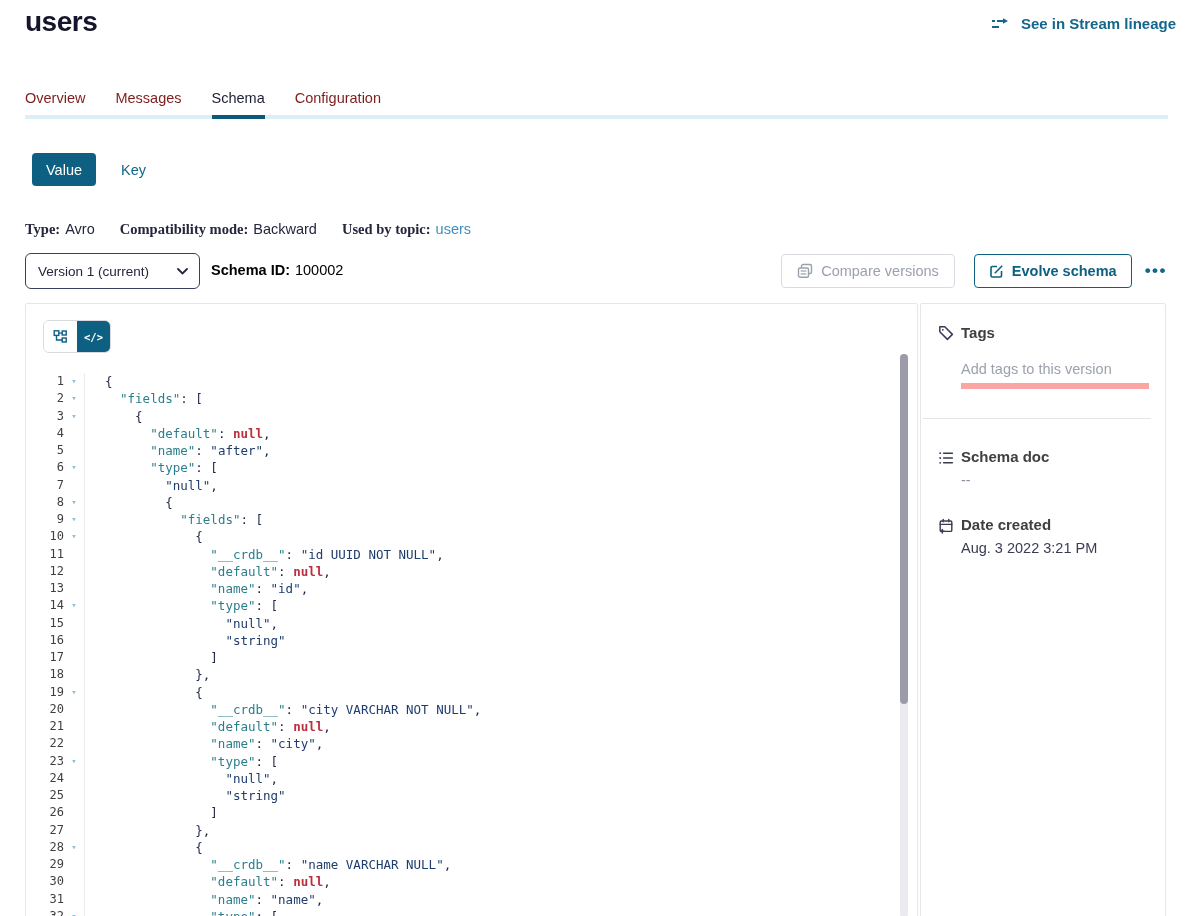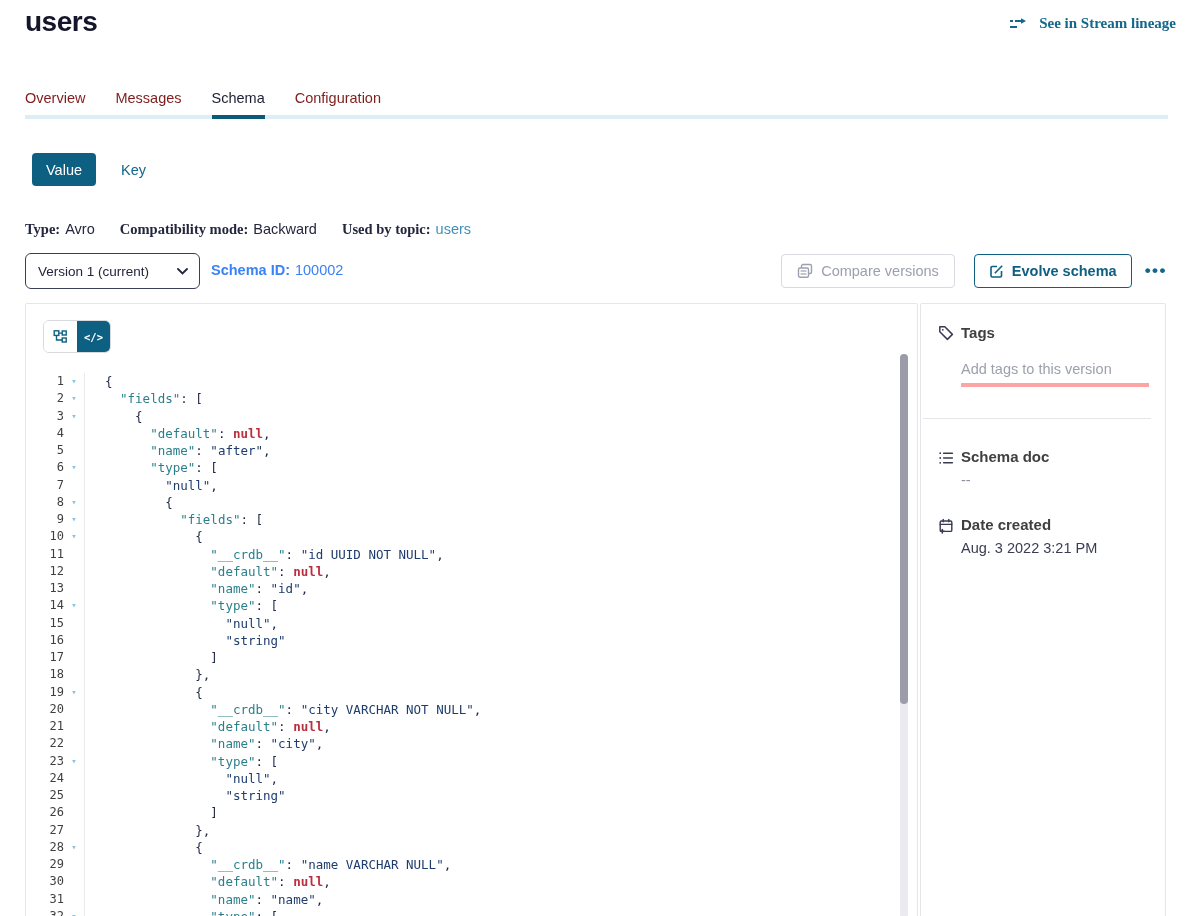--- a/index.html
+++ b/index.html
@@ -3,21 +3,21 @@
 <meta charset="utf-8">
 <style>
   html,body{margin:0;padding:0;background:#fff;}
   .canvas{position:relative;width:1189px;height:916px;background:#fff;overflow:hidden;
     font-family:"Liberation Sans",sans-serif;color:#1c1e33;}
 
   
   .page-title{position:absolute;left:25px;top:6px;font-size:28px;font-weight:700;
     letter-spacing:-0.5px;color:#15162b;}
   .lineage-link{position:absolute;right:13px;top:15px;display:flex;align-items:center;gap:12px;
-    color:#13678c;font-size:15px;font-weight:600;cursor:pointer;font-family:Liberation Serif, serif;}
+    color:#13678c;font-size:15px;font-weight:600;cursor:pointer;}
 
   
   .tabs{position:absolute;left:25px;top:89px;width:1143px;display:flex;gap:30px;padding-bottom:8px;}
   .tabs::after{content:"";position:absolute;left:0;right:0;bottom:-4px;height:4px;background:#ddeef6;}
   .tab{position:relative;font-size:14.5px;font-weight:500;color:#7f1d1d;line-height:18px;cursor:pointer;}
   .tab.active{color:#1c1e33;}
   .tab.active::after{content:"";position:absolute;left:0;right:0;bottom:-12px;height:4px;
     background:#0b5a7a;z-index:2;}
 
   
@@ -33,21 +33,21 @@
   .meta-gap{display:inline-block;width:21px;}
   .meta-sp{display:inline-block;width:5px;}
   .topic-link{color:#4090ba;cursor:pointer;}
 
   
   .version-select-wrap{position:absolute;left:25px;top:253px;width:175px;height:36px;}
   .version-select{width:100%;height:100%;appearance:none;-webkit-appearance:none;
     border:1px solid #3a3f5c;border-radius:6px;background:#fff;color:#23263d;
     font-size:13.5px;font-family:inherit;padding:0 30px 0 12px;cursor:pointer;}
   .version-select-wrap .chev{position:absolute;right:12px;top:15px;pointer-events:none;}
-  .schema-id{position:absolute;left:211px;top:262px;font-size:14.5px;color:#3b82f6;}
+  .schema-id{position:absolute;left:211px;top:262px;font-size:14.5px;color:#000000;}
   .schema-id b{font-weight:700;}
   .vb-actions{position:absolute;right:19px;top:254px;display:flex;align-items:center;}
   .btn-compare{display:flex;align-items:center;gap:8px;height:34px;padding:0 15px;background:#fff;
     border:1px solid #d7dae0;border-radius:4px;color:#9aa0ae;font-size:14.5px;font-family:inherit;cursor:default;}
   .btn-evolve{display:flex;align-items:center;gap:8px;height:34px;padding:0 14px;background:#fff;
     border:1px solid #0e6082;border-radius:4px;color:#0e6082;font-size:14.5px;font-weight:600;
     font-family:inherit;cursor:pointer;margin-left:19px;}
   .btn-more{background:none;border:none;color:#13678c;font-size:17px;font-weight:700;
     letter-spacing:1.5px;cursor:pointer;margin-left:10px;padding:0 3px;font-family:inherit;}
 
@@ -74,21 +74,21 @@
   .tk-p{color:#1d2544;}
 
   .vscroll{position:absolute;right:9px;top:50px;bottom:0;width:8px;background:#ebebef;border-radius:4px;}
   .vthumb{position:absolute;left:0;top:0;width:8px;height:350px;background:#9b9ba9;border-radius:4px;cursor:pointer;}
 
   
   .side-panel{position:absolute;left:920px;top:303px;width:246px;height:616px;
     border:1px solid #e5e6ea;border-radius:2px;background:#fff;box-sizing:border-box;}
   .side-sec-head{position:absolute;left:40px;font-size:15px;font-weight:700;color:#404040;}
   .side-icon{position:absolute;left:17px;}
-  .tags-input{position:absolute;left:40px;top:55px;width:188px;border:none;border-bottom:4px solid #fca5a5;
+  .tags-input{position:absolute;left:40px;top:55px;width:188px;border:none;border-bottom:6px solid #fca5a5;
     font-size:14.5px;font-family:inherit;color:#23263d;padding:2px 0 6px 0;outline:none;background:transparent;}
   .tags-input::placeholder{color:#9ba1ad;}
   .side-divider{position:absolute;left:2px;top:114px;width:228px;height:1px;background:#e4e5e9;}
   .schemadoc-value{position:absolute;left:40px;top:168px;font-size:14.5px;color:#8d92a1;}
   .date-value{position:absolute;left:40px;top:236px;font-size:14.5px;color:#3a3d52;}
 
   svg{display:block;}
 </style>
 </head>
 <body>

